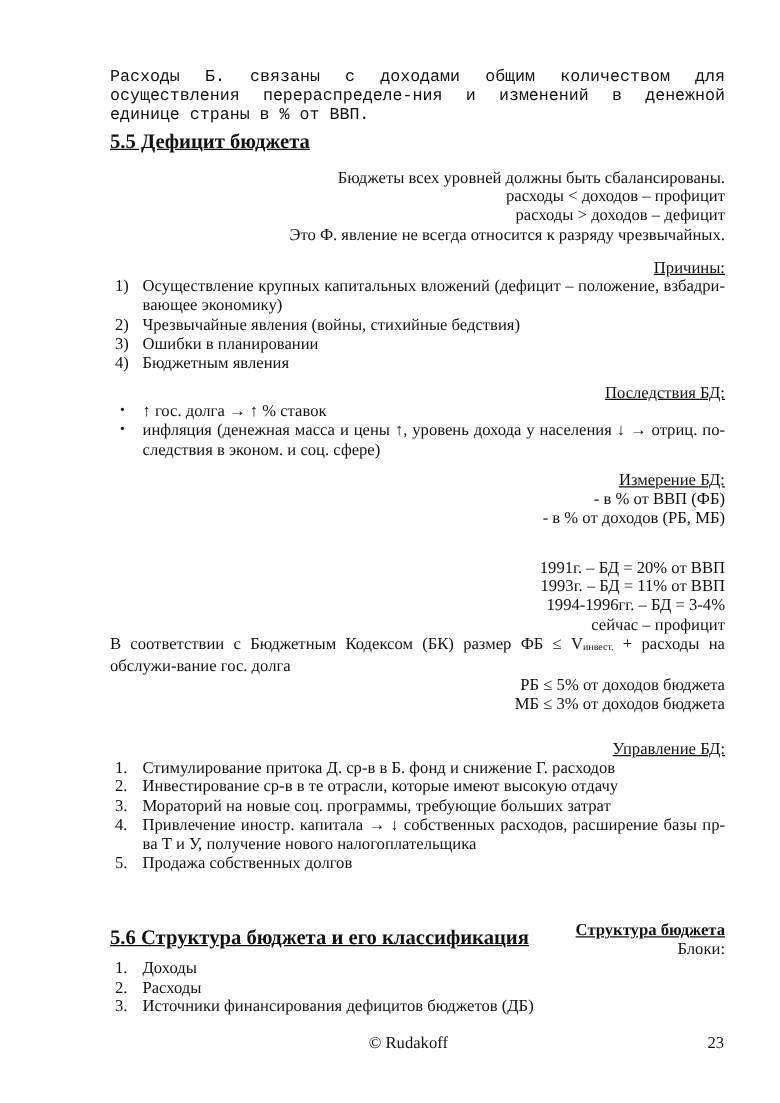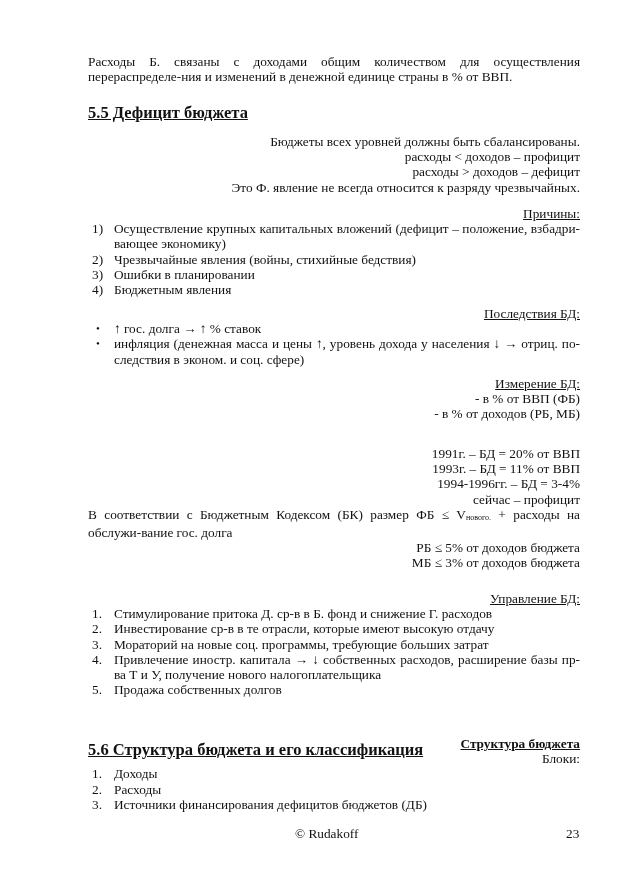--- a/index.html
+++ b/index.html
@@ -25,21 +25,21 @@
   sub.small { font-size: 8px; vertical-align: -1px; }
   .footer { position: absolute; top: 826px; left: 0; width: 505px; height: 20px; }
   .footer .copy { position: absolute; left: 295px; top: 0; }
   .footer .num { position: absolute; left: 566px; top: 0; }
 </style>
 </head>
 <body>
 
 <div class="page">
 
-  <div class="block" style="top:0;">
+  <div class="block" style="top:0;font-family:Liberation Mono, monospace;">
     <p class="just">Расходы Б. связаны с доходами общим количеством для осуществления перераспределе-ния и изменений в денежной единице страны в % от ВВП.</p>
   </div>
 
   <div class="block" style="top:49px;">
     <h2 class="h2">5.5 Дефицит бюджета</h2>
   </div>
 
   <div class="block" style="top:80px;">
     <p>Бюджеты всех уровней должны быть сбалансированы.</p>
     <p>расходы &lt; доходов – профицит</p>
@@ -87,21 +87,21 @@
     <p class="ul-label">Измерение БД:</p>
     <p>- в % от ВВП (ФБ)</p>
     <p>- в % от доходов (РБ, МБ)</p>
   </div>
 
   <div class="block" style="top:392px;">
     <p>1991г. – БД = 20% от ВВП</p>
     <p>1993г. – БД = 11% от ВВП</p>
     <p>1994-1996гг. – БД = 3-4%</p>
     <p>сейчас – профицит</p>
-    <p class="just"><span>В соответствии с Бюджетным Кодексом (БК) размер ФБ ≤ V</span><sub class="small">нового.</sub><span> + расходы на обслужи-вание гос. долга</span></p>
+    <p class="just"><span>В соответствии с Бюджетным Кодексом (БК) размер ФБ ≤ V</span><sub class="small">инвест.</sub><span> + расходы на обслужи-вание гос. долга</span></p>
     <p>РБ ≤ 5% от доходов бюджета</p>
     <p>МБ ≤ 3% от доходов бюджета</p>
   </div>
 
   <div class="block" style="top:537px;">
     <p class="ul-label">Управление БД:</p>
     <ol>
       <li class="li">
         <span class="mark">1.</span>
         <span>Стимулирование притока Д. ср-в в Б. фонд и снижение Г. расходов</span>

